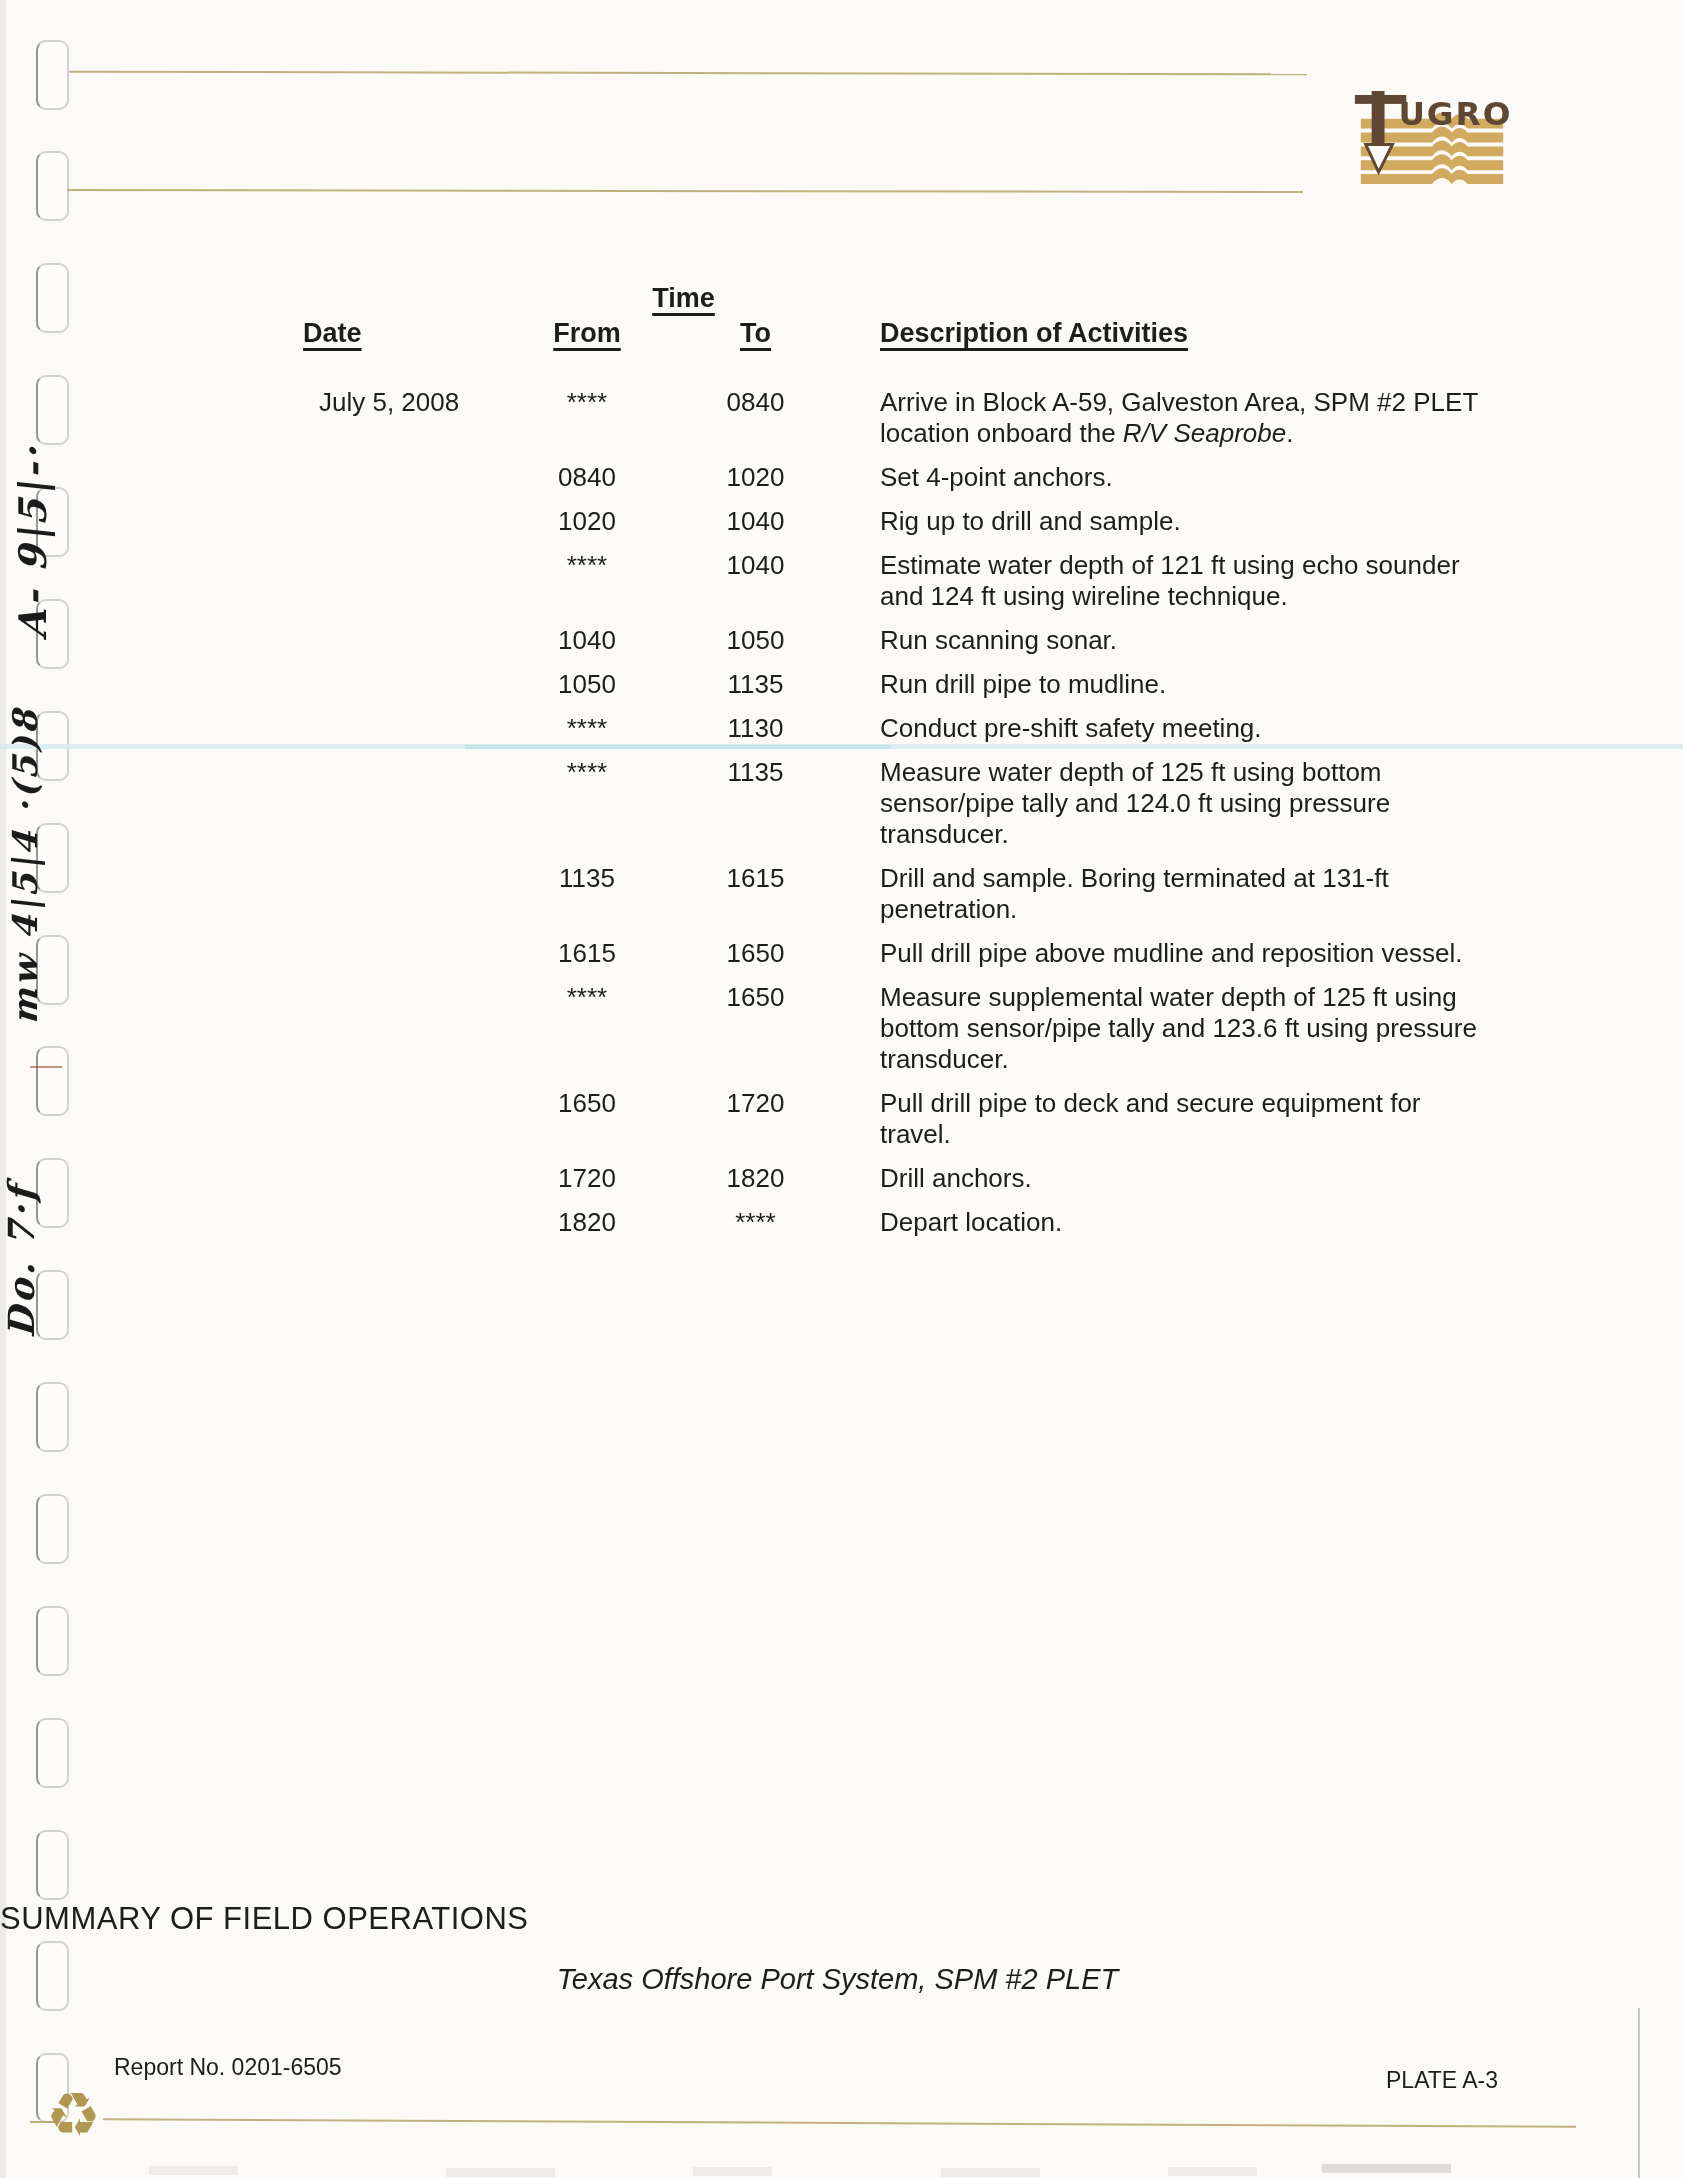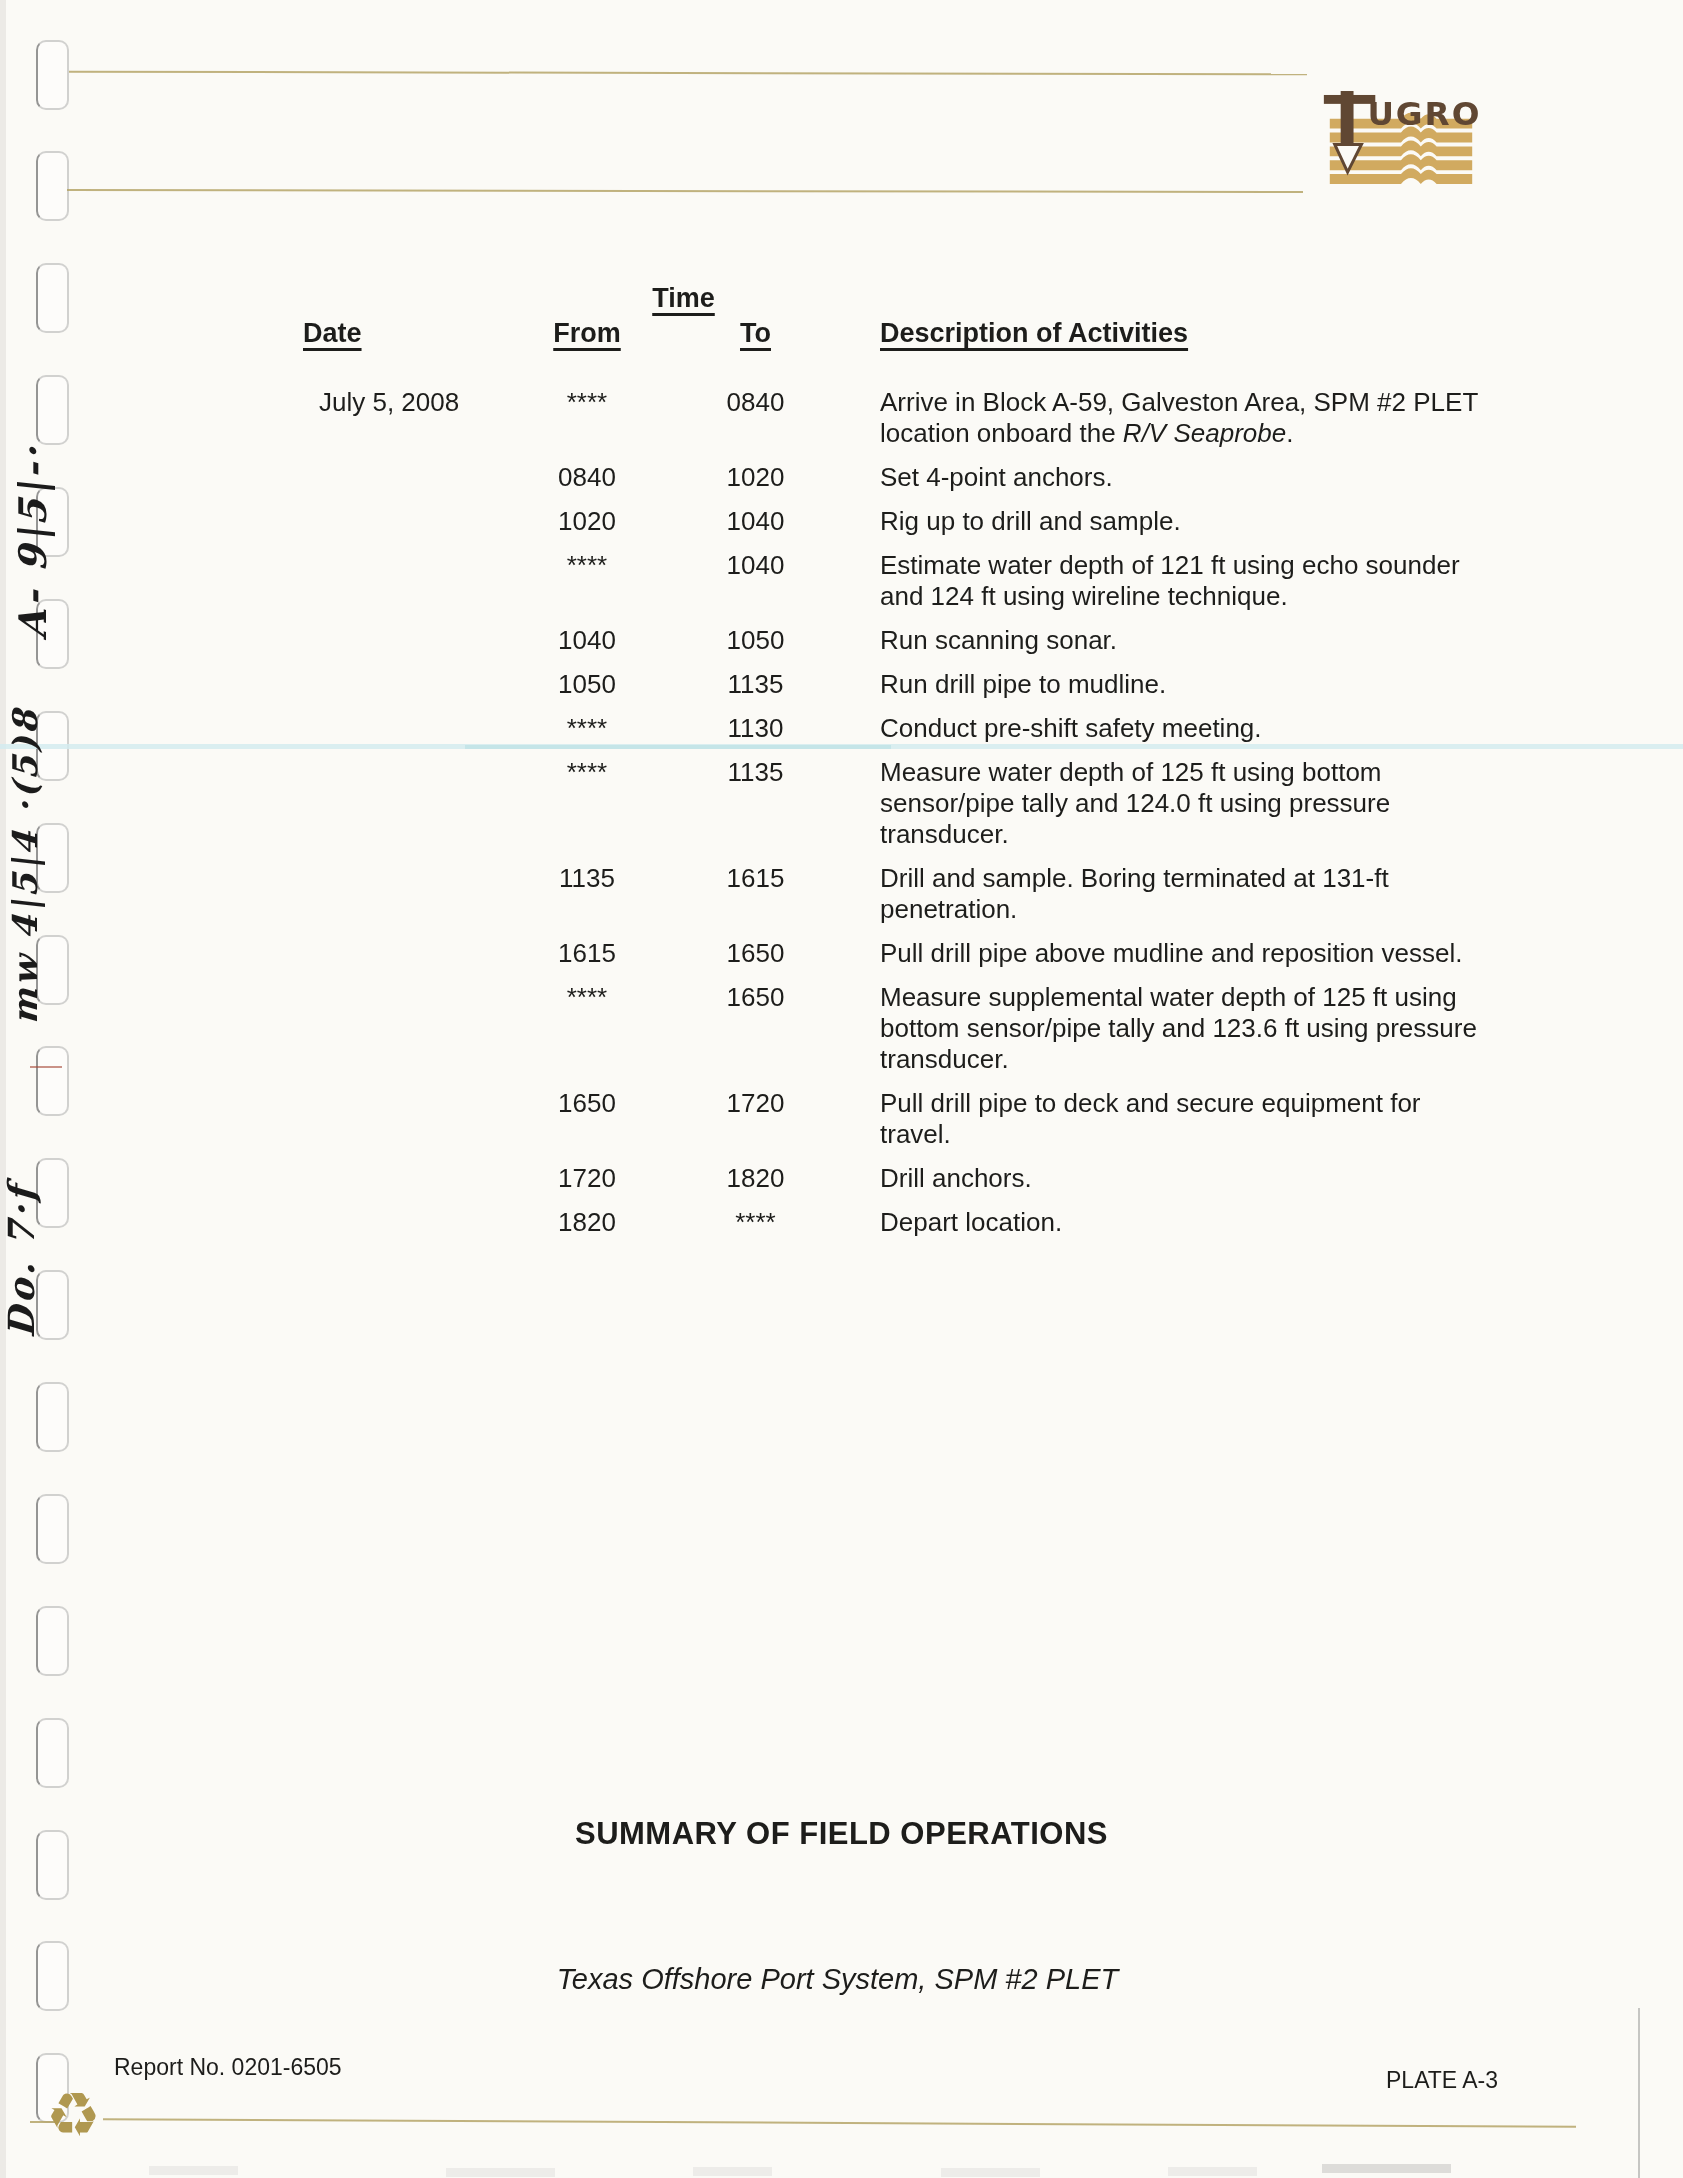--- a/index.html
+++ b/index.html
@@ -16,38 +16,38 @@
   .cyanband{position:absolute;left:0;top:744px;width:1683px;height:5px;background:#d4ebee;opacity:.85;}
   .cyanseg{position:absolute;left:465px;top:745px;width:426px;height:4px;background:#bfe2e6;opacity:.8;}
   .redtick{position:absolute;left:30px;top:1066px;width:32px;height:2px;background:#a84b3a;opacity:.6;}
   .rightline{position:absolute;left:1638px;top:2008px;width:2px;height:170px;background:rgba(120,120,120,.4);}
   .smudge{position:absolute;height:9px;background:rgba(140,140,140,.12);}
   
   .hw{position:absolute;font-family:"DejaVu Serif", serif;font-style:italic;font-weight:bold;
       color:#1b1b1b;white-space:nowrap;transform:rotate(-90deg) skewX(-6deg);transform-origin:center;
       letter-spacing:3px;}
   
-  .logo{position:absolute;left:1312px;top:85px;}
+  .logo{position:absolute;left:1343px;top:85px;}
   
   .optable{position:absolute;left:267px;top:283px;width:1228px;font-size:26px;line-height:31px;}
   .time-h{margin-left:248px;width:337px;text-align:center;font-weight:bold;font-size:27px;}
   .hrow{display:grid;grid-template-columns:248px 144px 193px 644px;margin-top:4px;font-weight:bold;font-size:27px;}
   .hrow .h-date{padding-left:36px;}
   .hrow .h-from,.hrow .h-to{text-align:center;}
   .hrow .h-desc{padding-left:28px;}
   .uline{text-decoration:underline;text-underline-offset:6px;text-decoration-thickness:2.5px;}
   .rows{margin-top:38px;}
   .row{display:grid;grid-template-columns:248px 144px 193px 644px;margin-bottom:13px;}
   .c-date{padding-left:8px;margin-left:44px;}
   .c-from,.c-to{text-align:center;}
   .c-desc{padding-left:28px;}
   .it{font-style:italic;}
   
-  .f-title{position:absolute;left:0;top:1816px;width:1683px;text-align:center;
-           font-size:31px;font-weight:bold;letter-spacing:0.5px;}
+  .f-title{position:absolute;left:0;top:1901px;width:1683px;text-align:left;
+           font-size:31px;font-weight:normal;letter-spacing:0.5px;}
   .f-sub{position:absolute;left:0;top:1963px;width:1675px;text-align:center;font-size:29px;line-height:33px;font-style:italic;}
   .f-report{position:absolute;left:114px;top:2054px;font-size:23px;}
   .f-plate{position:absolute;left:1386px;top:2067px;font-size:23px;}
   .recycle{position:absolute;left:46px;top:2085px;font-size:61px;color:#b09850;line-height:61px;}
 </style>
 </head>
 <body>
 
 <div class="edge-strip"></div>
 <div>

